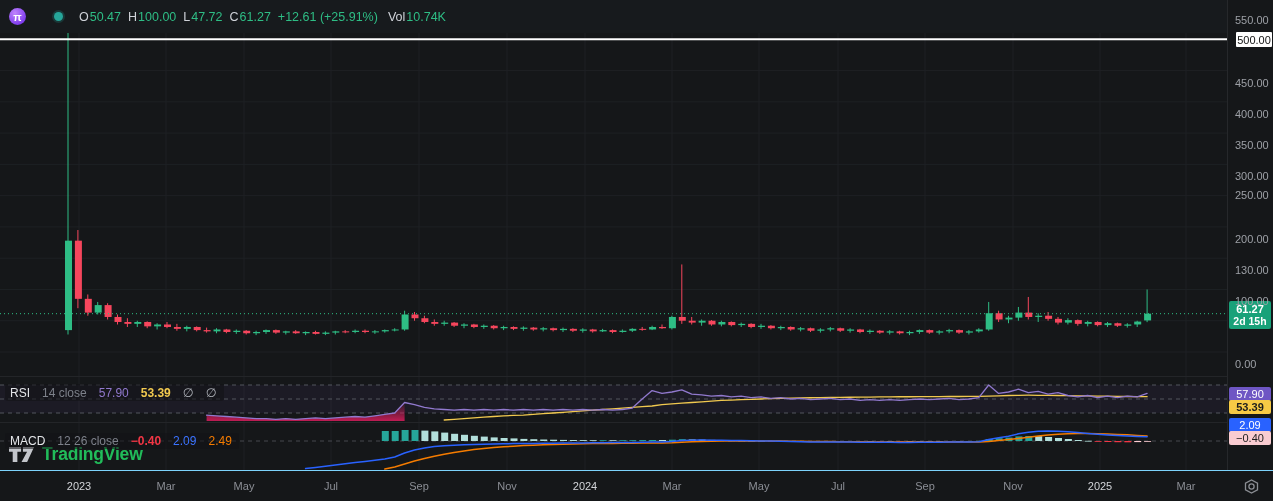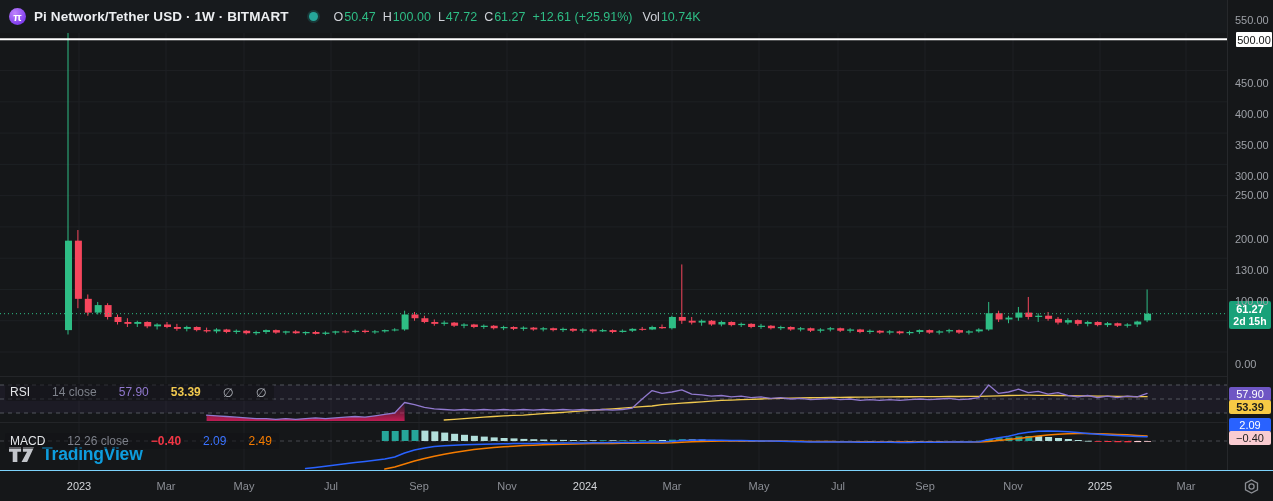--- a/index.html
+++ b/index.html
@@ -15,33 +15,33 @@
       color:#fff;font-size:11px;font-weight:700;display:flex;align-items:center;justify-content:center;margin-right:8px;}
   .ttl{color:#eceef1;font-size:13.5px;font-weight:700;letter-spacing:.1px;cursor:pointer;}
   .dot{width:9px;height:9px;border-radius:50%;background:#26a69a;margin:0 16px 0 20px;
        box-shadow:0 0 0 2px rgba(38,166,154,.22);}
   .ohlc{display:flex;align-items:center;font-size:12.5px;}
   .ohlc .l{color:#cfd2d8;margin-right:1px;}
   .ohlc .v{color:#2ebd85;margin-right:7px;}
   .ohlc .chg{color:#2ebd85;margin-right:10px;}
 
   
-  .plegend{position:absolute;left:5px;display:flex;align-items:flex-start;gap:22px;font-size:12px;
+  .plegend{position:absolute;left:5px;display:flex;align-items:center;gap:12px;font-size:12px;
            background:rgba(18,19,21,.55);padding:1px 7px 1px 5px;border-radius:3px;z-index:5;white-space:nowrap;}
   #rsi-legend{top:384px;}
   #macd-legend{top:433px;}
   .plegend .t{color:#e4e6e9;cursor:pointer;}
   .plegend .p{color:#7d818a;}
   .c-rsi{color:#9179ce;} .c-rsima{color:#f1c94f;font-weight:700;}
   .c-hist{color:#f23645;font-weight:700;} .c-macd{color:#3b73ff;} .c-sig{color:#f57c00;}
   .ghost{color:#a9acb3;font-size:12.5px;}
 
   
   .wm{position:absolute;left:9px;top:444px;display:flex;align-items:center;gap:7px;z-index:4;opacity:.95;cursor:pointer;}
-  .wm span{color:#0ea5e9;font-size:17.5px;font-weight:700;letter-spacing:-.2px;}
+  .wm span{color:#22c55e;font-size:17.5px;font-weight:700;letter-spacing:-.2px;}
 
   
   .paxis{position:absolute;left:1227px;top:0;width:46px;height:470px;background:#151719;
          border-left:1px solid #26282b;z-index:6;cursor:ns-resize;box-sizing:border-box;}
   .ptick{position:absolute;left:7px;transform:translateY(-50%);font-size:11px;color:#9da0a6;white-space:nowrap;margin-top:12px;}
   .wlabel{position:absolute;left:8px;right:1px;top:32px;background:#fff;color:#131313;
           font-size:11px;text-align:center;padding:1.5px 0;border-radius:1px;}
   .badge{position:absolute;left:1px;right:2px;text-align:center;font-size:11px;border-radius:2px;padding:1px 0;line-height:12px;}
   #last-badge{top:301px;background:#18a179;color:#fff;font-weight:700;padding:2px 0;}
   #last-badge .cd{font-size:10.5px;}
@@ -406,21 +406,20 @@
       <rect x="1134.2" y="441" width="7" height="1.1000000000000227" fill="#ffcdd2"></rect>
       <rect x="1144.1000000000001" y="441" width="7" height="0.8000000000000114" fill="#ffcdd2"></rect>
       <polyline points="384.8,469 394.7,467 404.6,464 414.5,461 424.40000000000003,458.4 434.3,456.2 444.2,454.2 454.1,452.4 464,451 473.90000000000003,449.6 483.8,448.6 493.7,447.6 503.6,446.8 513.5,446.2 523.4000000000001,445.6 533.3,445.2 543.2,444.8 553.1,444.5 563,444.2 572.9000000000001,444 582.8000000000001,443.8 592.7,443.6 602.6,443.5 612.5,443.4 622.4,443.3 632.3000000000001,443.2 642.2,443.1 652.1,443 662,442.9 671.9,442.7 681.8000000000001,442.2 691.7,441.8 701.6,441.5 711.5,441.3 721.4,441.1 731.3000000000001,441 741.2,440.9 751.1,440.9 761,440.9 770.9,441 780.8000000000001,441.1 790.7,441.2 800.6,441.3 810.5,441.4 820.4,441.5 830.3000000000001,441.6 840.2,441.7 850.1,441.8 860,441.8 869.9,441.9 879.8000000000001,441.9 889.7,442 899.6,442 909.5,442.1 919.4,442.1 929.3000000000001,442.1 939.2,442.1 949.1,442 959,442 968.9,442 978.8000000000001,441.9 988.7,441.4 998.6,440.6 1008.5,439.6 1018.4000000000001,438.4 1028.3000000000002,437.2 1038.2,436 1048.1,435 1058,434.2 1067.9,433.8 1077.8000000000002,433.6 1087.7,433.6 1097.6000000000001,433.8 1107.5,434 1117.4,434.4 1127.3,434.8 1137.2,435.4 1147.1000000000001,436.02" fill="none" stroke="#f57c00" stroke-width="1.5" stroke-linejoin="round" stroke-linecap="round"></polyline>
       <polyline points="305.6,468.6 315.5,467.4 325.40000000000003,466.2 335.3,465 345.2,463.8 355.1,462.6 365,461.4 374.90000000000003,460.2 384.8,459 394.7,457 404.6,453 414.5,450 424.40000000000003,448 434.3,446.6 444.2,445.8 454.1,445.2 464,444.8 473.90000000000003,444.4 483.8,444.2 493.7,444 503.6,443.8 513.5,443.6 523.4000000000001,443.5 533.3,443.4 543.2,443.3 553.1,443.2 563,443.1 572.9000000000001,443 582.8000000000001,442.9 592.7,442.8 602.6,442.7 612.5,442.6 622.4,442.5 632.3000000000001,442.4 642.2,442.2 652.1,442 662,441.9 671.9,441.4 681.8000000000001,440.4 691.7,440.2 701.6,440.1 711.5,440.2 721.4,440.3 731.3000000000001,440.4 741.2,440.5 751.1,440.7 761,440.9 770.9,441.1 780.8000000000001,441.3 790.7,441.5 800.6,441.7 810.5,441.9 820.4,442 830.3000000000001,442 840.2,442.1 850.1,442.1 860,442.2 869.9,442.2 879.8000000000001,442.3 889.7,442.3 899.6,442.4 909.5,442.4 919.4,442.3 929.3000000000001,442.3 939.2,442.2 949.1,442.1 959,442.1 968.9,442 978.8000000000001,441.8 988.7,439.4 998.6,437.8 1008.5,436.2 1018.4000000000001,433.8 1028.3000000000002,432.2 1038.2,431.2 1048.1,431 1058,431.2 1067.9,431.8 1077.8000000000002,432.6 1087.7,433.4 1097.6000000000001,434.2 1107.5,435 1117.4,435.6 1127.3,436.1 1137.2,436.5 1147.1000000000001,436.82" fill="none" stroke="#2962ff" stroke-width="1.5" stroke-linejoin="round" stroke-linecap="round"></polyline>
     </svg>
 
   <div class="hdr">
     <div class="pi">
         <span>π</span>
       </div>
-    <div class="ttl">Pi Network/Tether USD · 1W · BITMART</div>
     <div class="dot"></div>
     <div class="ohlc">
       <span class="l">O</span>
       <span class="v">50.47</span>
       <span class="l">H</span>
       <span class="v">100.00</span>
       <span class="l">L</span>
       <span class="v">47.72</span>
       <span class="l">C</span>
       <span class="v">61.27</span>

